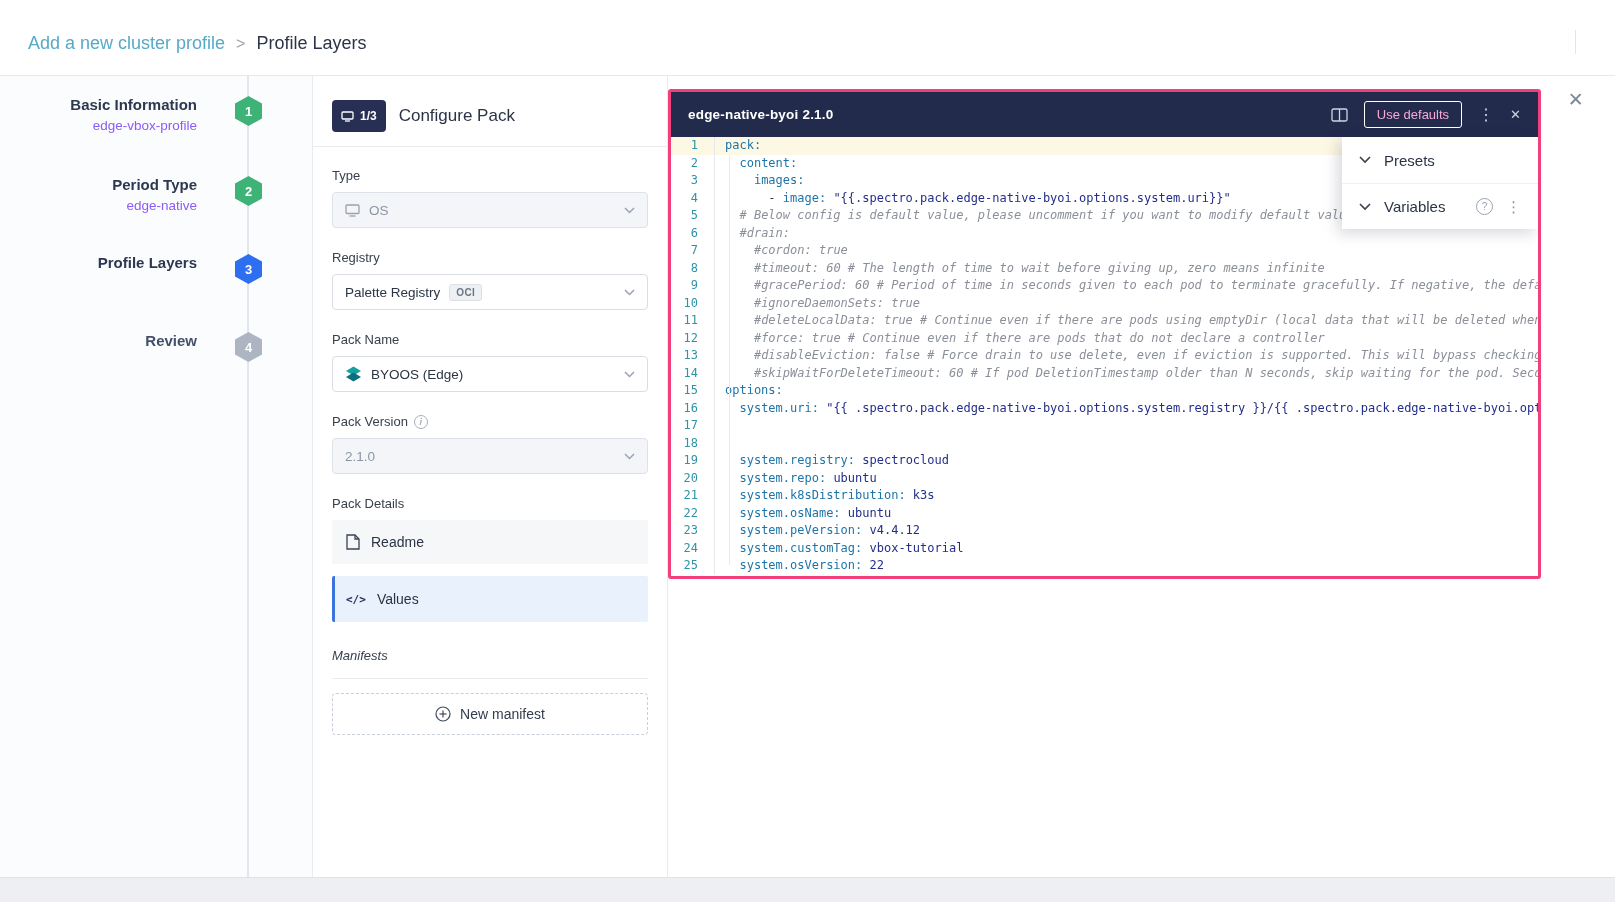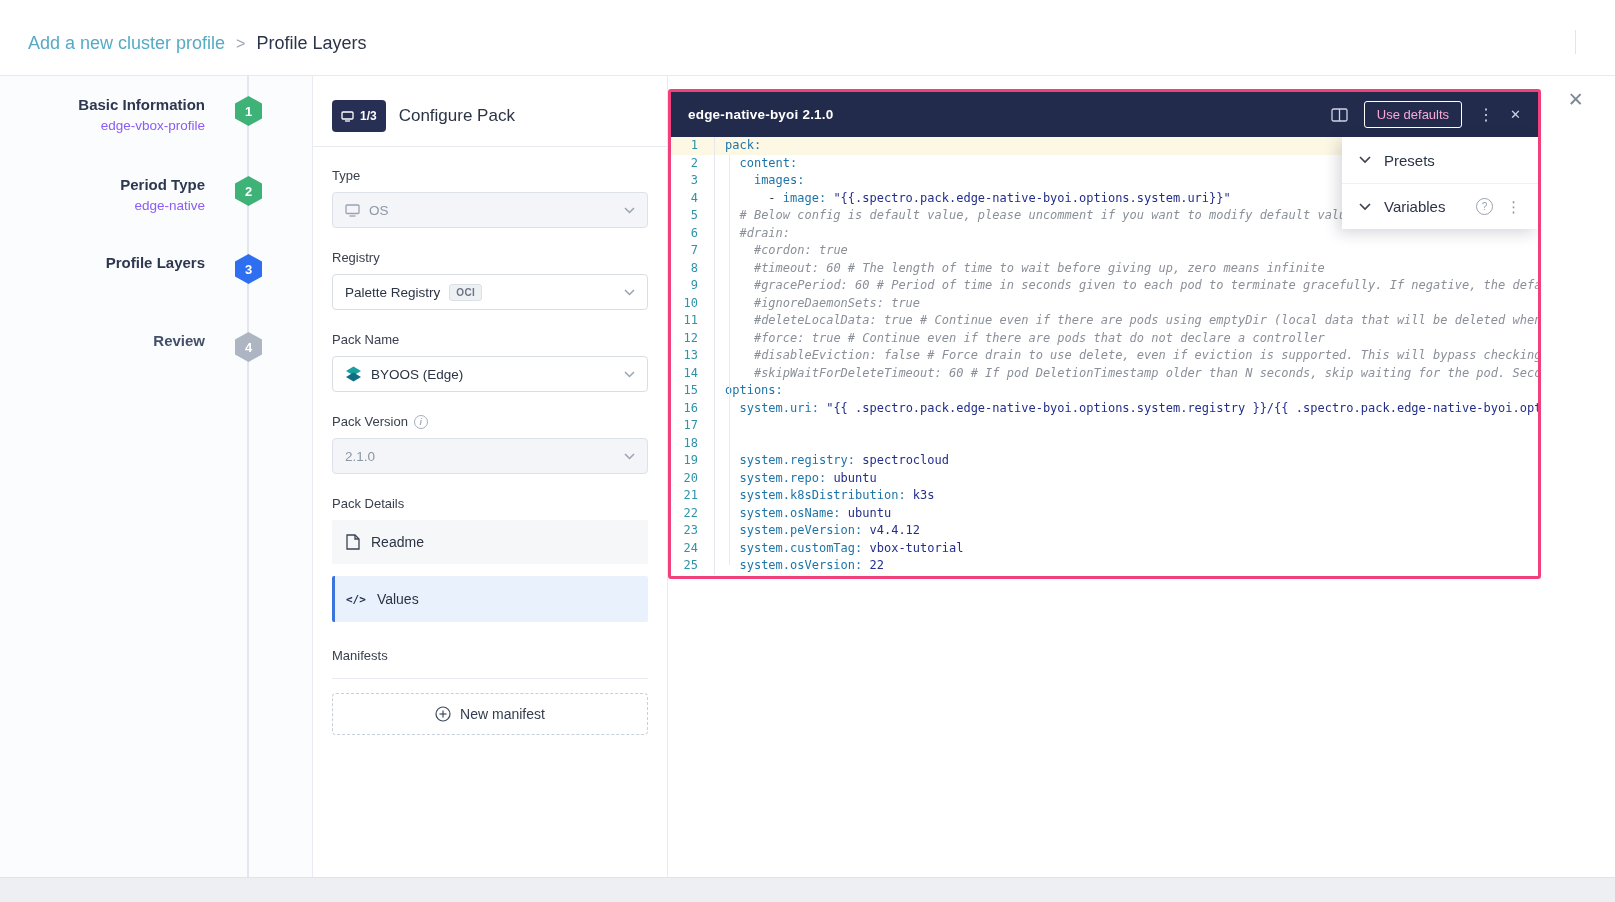--- a/index.html
+++ b/index.html
@@ -15,21 +15,21 @@
   .crumb-sep { color:#9aa3b2; margin:0 11px; font-size:16px; }
   .crumb-current { color:#2c3547; }
   .header-right { margin-left:auto; display:flex; align-items:center; gap:36px;flex-direction:column; }
   .api-label { font-size:13px; color:#3f4a5c; letter-spacing:.5px; cursor:pointer; }
   .header-divider { width:1px; height:24px; background:#e2e6eb; }
   .close-x { color:#7e8898; font-size:19px; cursor:pointer; line-height:1; }
 
   
   .stepper { position:absolute; top:64px; left:0; width:312px; bottom:0; background:#fbfcfd; }
   .stepper-line { position:absolute; left:247px; top:0; bottom:0; width:2px; background:#e3e7ed; }
-  .step { position:absolute; left:0; right:0; height:60px; cursor:pointer; }
+  .step { position:absolute; left:0; right:8px; height:60px; cursor:pointer; }
   .step:nth-child(1){ top:30px; } .step:nth-child(2){ top:110px; }
   .step:nth-child(3){ top:188px; } .step:nth-child(4){ top:266px; }
   .step .texts { position:absolute; right:107px; top:0; text-align:right; width:190px; }
   .step-title { font-size:15px; font-weight:bold; color:#2d3850; line-height:21px; }
   .step.pending .step-title { color:#44506a; }
   .step-sub { font-size:13.5px; color:#8b5cf6; line-height:21px; }
   .badge { position:absolute; left:235px; top:2px; width:27px; height:30px;
            clip-path:polygon(50% 0,100% 25%,100% 75%,50% 100%,0 75%,0 25%);
            color:#fff; font-size:13px; font-weight:bold;
            display:flex; align-items:center; justify-content:center; }
@@ -56,21 +56,21 @@
   .oci-badge { font-size:10px; font-weight:bold; color:#6b7585; background:#eef1f4;
                border:1px solid #dbe0e7; border-radius:3px; padding:2px 6px; letter-spacing:.4px; }
   .info-circle { width:14px; height:14px; border:1px solid #a6aeba; border-radius:50%;
                  color:#a6aeba; font-size:9px; display:flex; align-items:center; justify-content:center;
                  font-style:italic; font-weight:bold; }
   .detail-row { height:44px; background:#f6f7f9; display:flex; align-items:center; gap:11px;
                 padding:0 14px; font-size:14px; color:#2b3445; margin-bottom:12px; cursor:pointer;
                 border-radius:2px; }
   .detail-row.active { height:46px; background:#e9f1fc; border-left:3px solid #3c74dd; padding-left:11px; }
   .code-glyph { font-family:"DejaVu Sans Mono", monospace; font-size:11px; font-weight:bold; color:#233050; }
-  .manifests-label { font-size:13px; color:#39404e; margin-top:26px; }
+  .manifests-label { font-size:13px; color:#39404e; margin-top:26px;font-style:italic; }
   .manifests-divider { height:1px; background:#e8ebef; margin:15px 0 14px; }
   .new-manifest-btn { height:42px; width:100%; border:1px dashed #c7cfd9; border-radius:4px; background:#fff;
                       display:flex; align-items:center; justify-content:center; gap:9px; font-size:14px;
                       color:#333c4c; cursor:pointer; font-family:"Liberation Sans", sans-serif; }
 
   
   .editor-frame { position:absolute; left:668px; top:89px; width:873px; height:490px;
                   border:3px solid #f2407d; border-radius:3px; background:#fff; overflow:hidden; z-index:3; }
   .editor-header { height:45px; background:#232b4d; display:flex; align-items:center; padding:0 17px; gap:16px; }
   .editor-title { color:#fff; font-size:13.5px; font-weight:bold; letter-spacing:.2px; }

